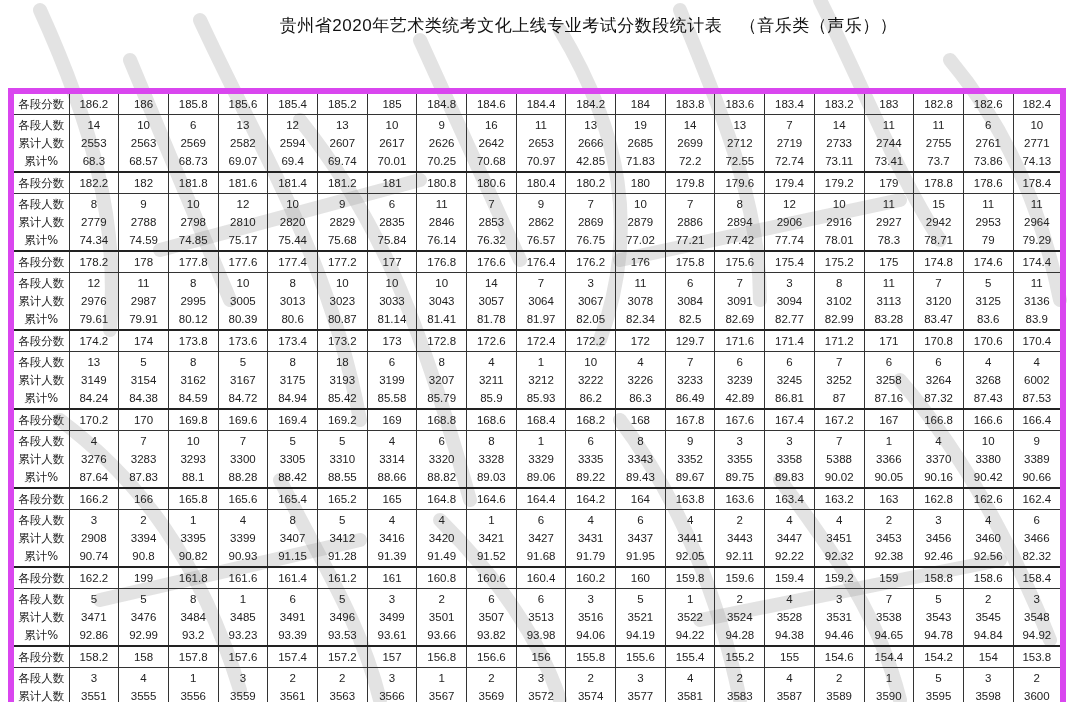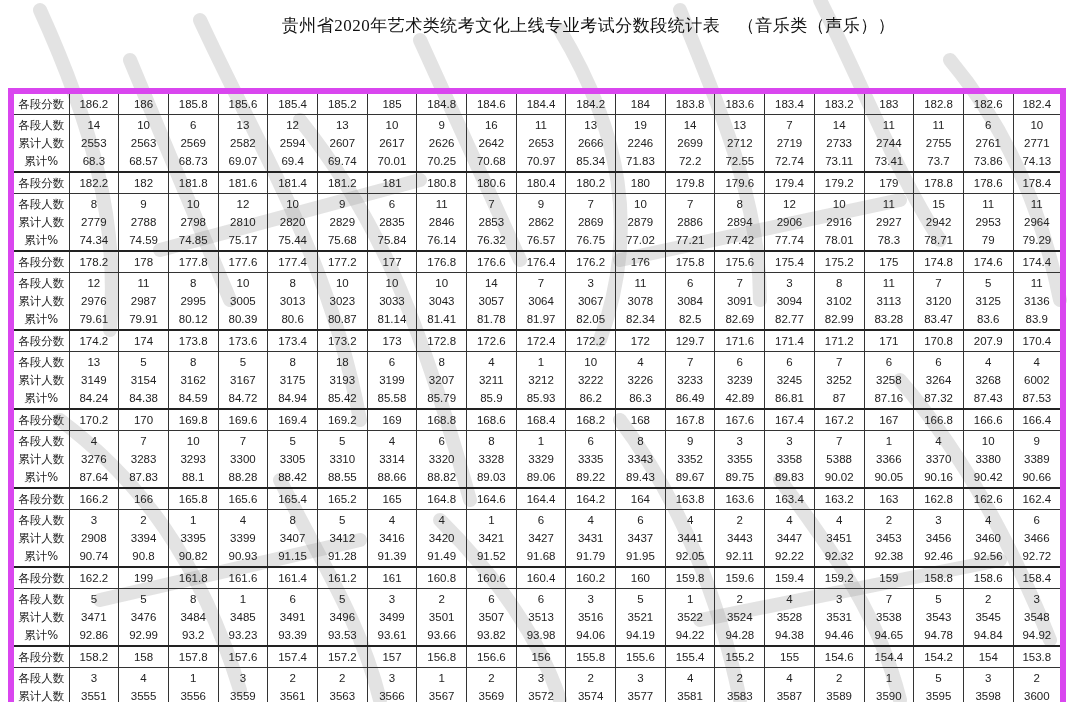--- a/index.html
+++ b/index.html
@@ -4,21 +4,21 @@
 <style>
   html, body { margin: 0; padding: 0; background: #ffffff; }
   body {
     width: 1073px; height: 702px; overflow: hidden; position: relative;
     font-family: "Liberation Sans", "DejaVu Sans", sans-serif; color: #222;
   }
   .watermark { position: absolute; inset: 0; pointer-events: none; z-index: 0; }
   .watermark svg { width: 100%; height: 100%; }
   .title {
     position: absolute; left: 0; right: 0; top: 14px; text-align: center;
-    font-family: Liberation Serif, serif; font-size: 17px; color: #111;
+    font-family: Liberation Sans, sans-serif; font-size: 17px; color: #111;
     letter-spacing: 0.5px; z-index: 2; padding-left: 104px;
   }
   .tbl {
     position: absolute; left: 8px; top: 48px; width: 1058px;
     border-collapse: collapse; table-layout: fixed; z-index: 1;
     background: transparent;
   }
   .tbl td {
     border: 1px solid #333; text-align: center; font-size: 11.5px;
     padding: 0; color: #222; vertical-align: middle;
@@ -162,25 +162,25 @@
           <span class="line">70.68</span>
         </td>
         <td>
           <span class="line">11</span>
           <span class="line">2653</span>
           <span class="line">70.97</span>
         </td>
         <td>
           <span class="line">13</span>
           <span class="line">2666</span>
-          <span class="line">85.34</span>
+          <span class="line">42.85</span>
         </td>
         <td>
           <span class="line">19</span>
-          <span class="line">2246</span>
+          <span class="line">2685</span>
           <span class="line">71.83</span>
         </td>
         <td>
           <span class="line">14</span>
           <span class="line">2699</span>
           <span class="line">72.2</span>
         </td>
         <td>
           <span class="line">13</span>
           <span class="line">2712</span>
@@ -490,21 +490,21 @@
         <td>172.6</td>
         <td>172.4</td>
         <td>172.2</td>
         <td>172</td>
         <td>129.7</td>
         <td>171.6</td>
         <td>171.4</td>
         <td>171.2</td>
         <td>171</td>
         <td>170.8</td>
-        <td>207.9</td>
+        <td>170.6</td>
         <td>170.4</td>
       </tr>
       <tr class="detail">
         <td class="lab-cell">
           <span class="line">各段人数</span>
           <span class="line">累计人数</span>
           <span class="line">累计%</span>
         </td>
         <td>
           <span class="line">13</span>
@@ -857,21 +857,21 @@
           <span class="line">92.46</span>
         </td>
         <td>
           <span class="line">4</span>
           <span class="line">3460</span>
           <span class="line">92.56</span>
         </td>
         <td>
           <span class="line">6</span>
           <span class="line">3466</span>
-          <span class="line">92.72</span>
+          <span class="line">82.32</span>
         </td>
       </tr>
       <tr class="score block-start">
         <td class="lab-cell">各段分数</td>
         <td>162.2</td>
         <td>199</td>
         <td>161.8</td>
         <td>161.6</td>
         <td>161.4</td>
         <td>161.2</td>

